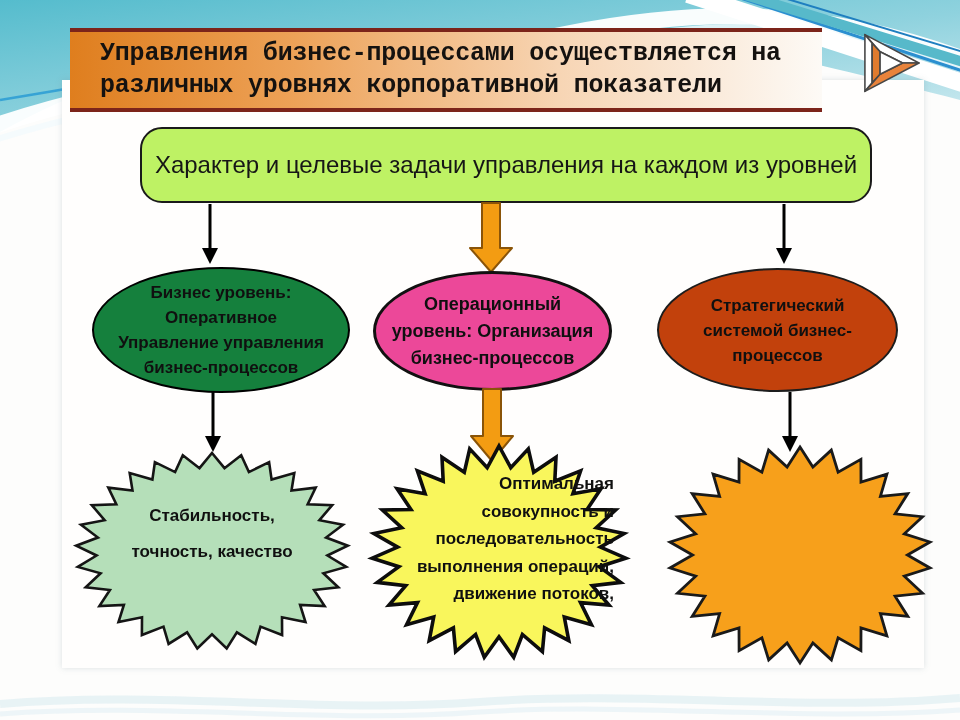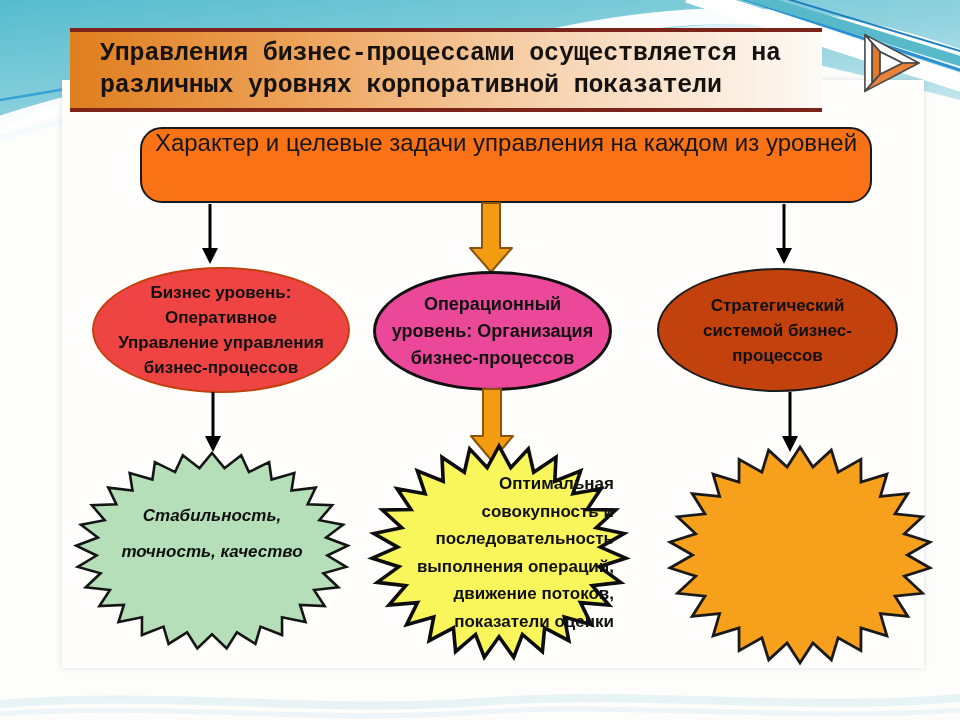--- a/index.html
+++ b/index.html
@@ -8,34 +8,34 @@
   .deco{position:absolute;left:0;top:0;z-index:0;}
   .panel{position:absolute;left:62px;top:80px;width:862px;height:588px;background:#fffefd;
          box-shadow:0 0 6px rgba(120,140,150,.25);z-index:1;}
   .title-bar{position:absolute;left:70px;top:28px;width:752px;height:84px;z-index:3;
          background:linear-gradient(90deg,#df7e1e 0%,#eda258 30%,#f7d5b4 65%,#fdfaf6 100%);
          border-top:4px solid #7c241a;border-bottom:4px solid #7c241a;
          box-sizing:border-box;display:flex;flex-direction:column;justify-content:center;padding-left:30px;}
   .title-line{font-weight:bold;font-size:25px;line-height:32px;color:#151210;letter-spacing:-0.2px;font-family:Liberation Mono, monospace;}
   .penrose{position:absolute;left:855px;top:32px;z-index:3;}
   .subtitle-box{position:absolute;left:140px;top:127px;width:732px;height:76px;z-index:2;
-         background:#f97316;border:2.5px solid #1a1a1a;border-radius:22px;box-sizing:border-box;
-         display:flex;justify-content:center;}
+         background:#bef264;border:2.5px solid #1a1a1a;border-radius:22px;box-sizing:border-box;
+         display:flex;align-items:center;justify-content:center;}
   .subtitle-text{font-size:24px;color:#161616;}
   .ellipse{position:absolute;z-index:2;border-radius:50%;box-sizing:border-box;
          display:flex;flex-direction:column;align-items:center;justify-content:center;text-align:center;}
-  .ellipse-business{left:92px;top:267px;width:258px;height:126px;background:#ef4444;border:2px solid #c2410c;}
+  .ellipse-business{left:92px;top:267px;width:258px;height:126px;background:#15803d;border:2px solid #000000;}
   .ellipse-operational{left:373px;top:271px;width:239px;height:120px;background:#ec4899;border:3.5px solid #111;text-align:center;}
   .ellipse-strategic{left:657px;top:268px;width:241px;height:124px;background:#c2410c;border:2.5px solid #1d1d1d;}
   .ellipse .ln{font-weight:bold;font-size:17px;line-height:25px;color:#101010;white-space:nowrap;}
   .ellipse-operational .ln{font-size:18px;line-height:27px;}
   .burst{position:absolute;z-index:2;}
   .burst-label{position:absolute;z-index:3;text-align:center;}
   .burst-label .ln{font-weight:bold;font-size:17px;color:#101010;white-space:nowrap;}
-  .label-business{left:92px;top:498px;width:240px;font-style:italic;}
+  .label-business{left:92px;top:498px;width:240px;}
   .label-business .ln{line-height:36px;}
   .label-operational{left:384px;top:470px;width:230px;text-align:right;}
   .label-operational .ln{line-height:27.5px;}
   .label-strategic{left:682px;top:480px;width:236px;}
   .label-strategic .ln{line-height:38px;}
   .arrow{position:absolute;z-index:2;}
 </style>
 </head>
 <body>
 
@@ -136,20 +136,19 @@
 
   <svg class="burst" style="left:358px;top:440px" width="282" height="230" viewBox="0 0 282 230">
     <polygon fill="#f9f65c" stroke="#0d0d0d" stroke-width="3.6" stroke-linejoin="miter" points="141.0,6.0 152.8,27.8 170.3,8.9 175.7,32.3 198.0,17.3 196.8,41.2 222.6,30.8 214.9,53.8 242.9,48.7 229.0,69.6 257.6,70.0 238.3,87.7 266.1,93.6 242.4,107.1 267.8,118.2 241.1,126.7 262.7,142.4 234.3,145.6 251.0,165.0 222.5,162.6 233.4,184.7 206.3,177.0 210.8,200.6 186.6,187.8 184.4,211.6 164.4,194.5 155.7,217.3 141.0,196.8 126.3,217.3 117.6,194.5 97.6,211.6 95.4,187.8 71.2,200.6 75.7,177.0 48.6,184.7 59.5,162.6 31.0,165.0 47.7,145.6 19.3,142.4 40.9,126.7 14.2,118.2 39.6,107.1 15.9,93.6 43.7,87.7 24.4,70.0 53.0,69.6 39.1,48.7 67.1,53.8 59.4,30.8 85.2,41.2 84.0,17.3 106.3,32.3 111.7,8.9 129.2,27.8"></polygon>
   </svg>
   <div class="burst-label label-operational">
     <div class="ln">Оптимальная</div>
     <div class="ln">совокупность и</div>
     <div class="ln">последовательность</div>
     <div class="ln">выполнения операций,</div>
     <div class="ln">движение потоков,</div>
-    <div class="ln">показатели оценки</div>
   </div>
 
   <svg class="burst" style="left:658px;top:443px" width="286" height="226" viewBox="0 0 286 226">
     <polygon fill="#f7a01b" stroke="#1a1a1a" stroke-width="2.8" stroke-linejoin="miter" points="142.0,4.0 154.9,24.1 173.3,7.1 180.1,29.2 202.9,16.4 203.0,39.1 228.9,31.2 222.4,53.3 249.8,50.6 237.1,70.8 264.5,73.7 246.3,90.8 272.0,99.0 249.4,112.0 272.0,125.0 246.3,133.2 264.5,150.3 237.1,153.2 249.8,173.4 222.4,170.7 228.9,192.8 203.0,184.9 202.9,207.6 180.1,194.8 173.4,216.9 154.9,199.9 142.0,220.0 129.1,199.9 110.7,216.9 103.9,194.8 81.1,207.6 81.0,184.9 55.1,192.8 61.6,170.7 34.2,173.4 46.9,153.2 19.5,150.3 37.7,133.2 12.0,125.0 34.6,112.0 12.0,99.0 37.7,90.8 19.5,73.7 46.9,70.8 34.2,50.6 61.6,53.3 55.1,31.2 81.0,39.1 81.1,16.4 103.9,29.2 110.6,7.1 129.1,24.1"></polygon>
   </svg>
 
 </div>
 
 </body></html>

